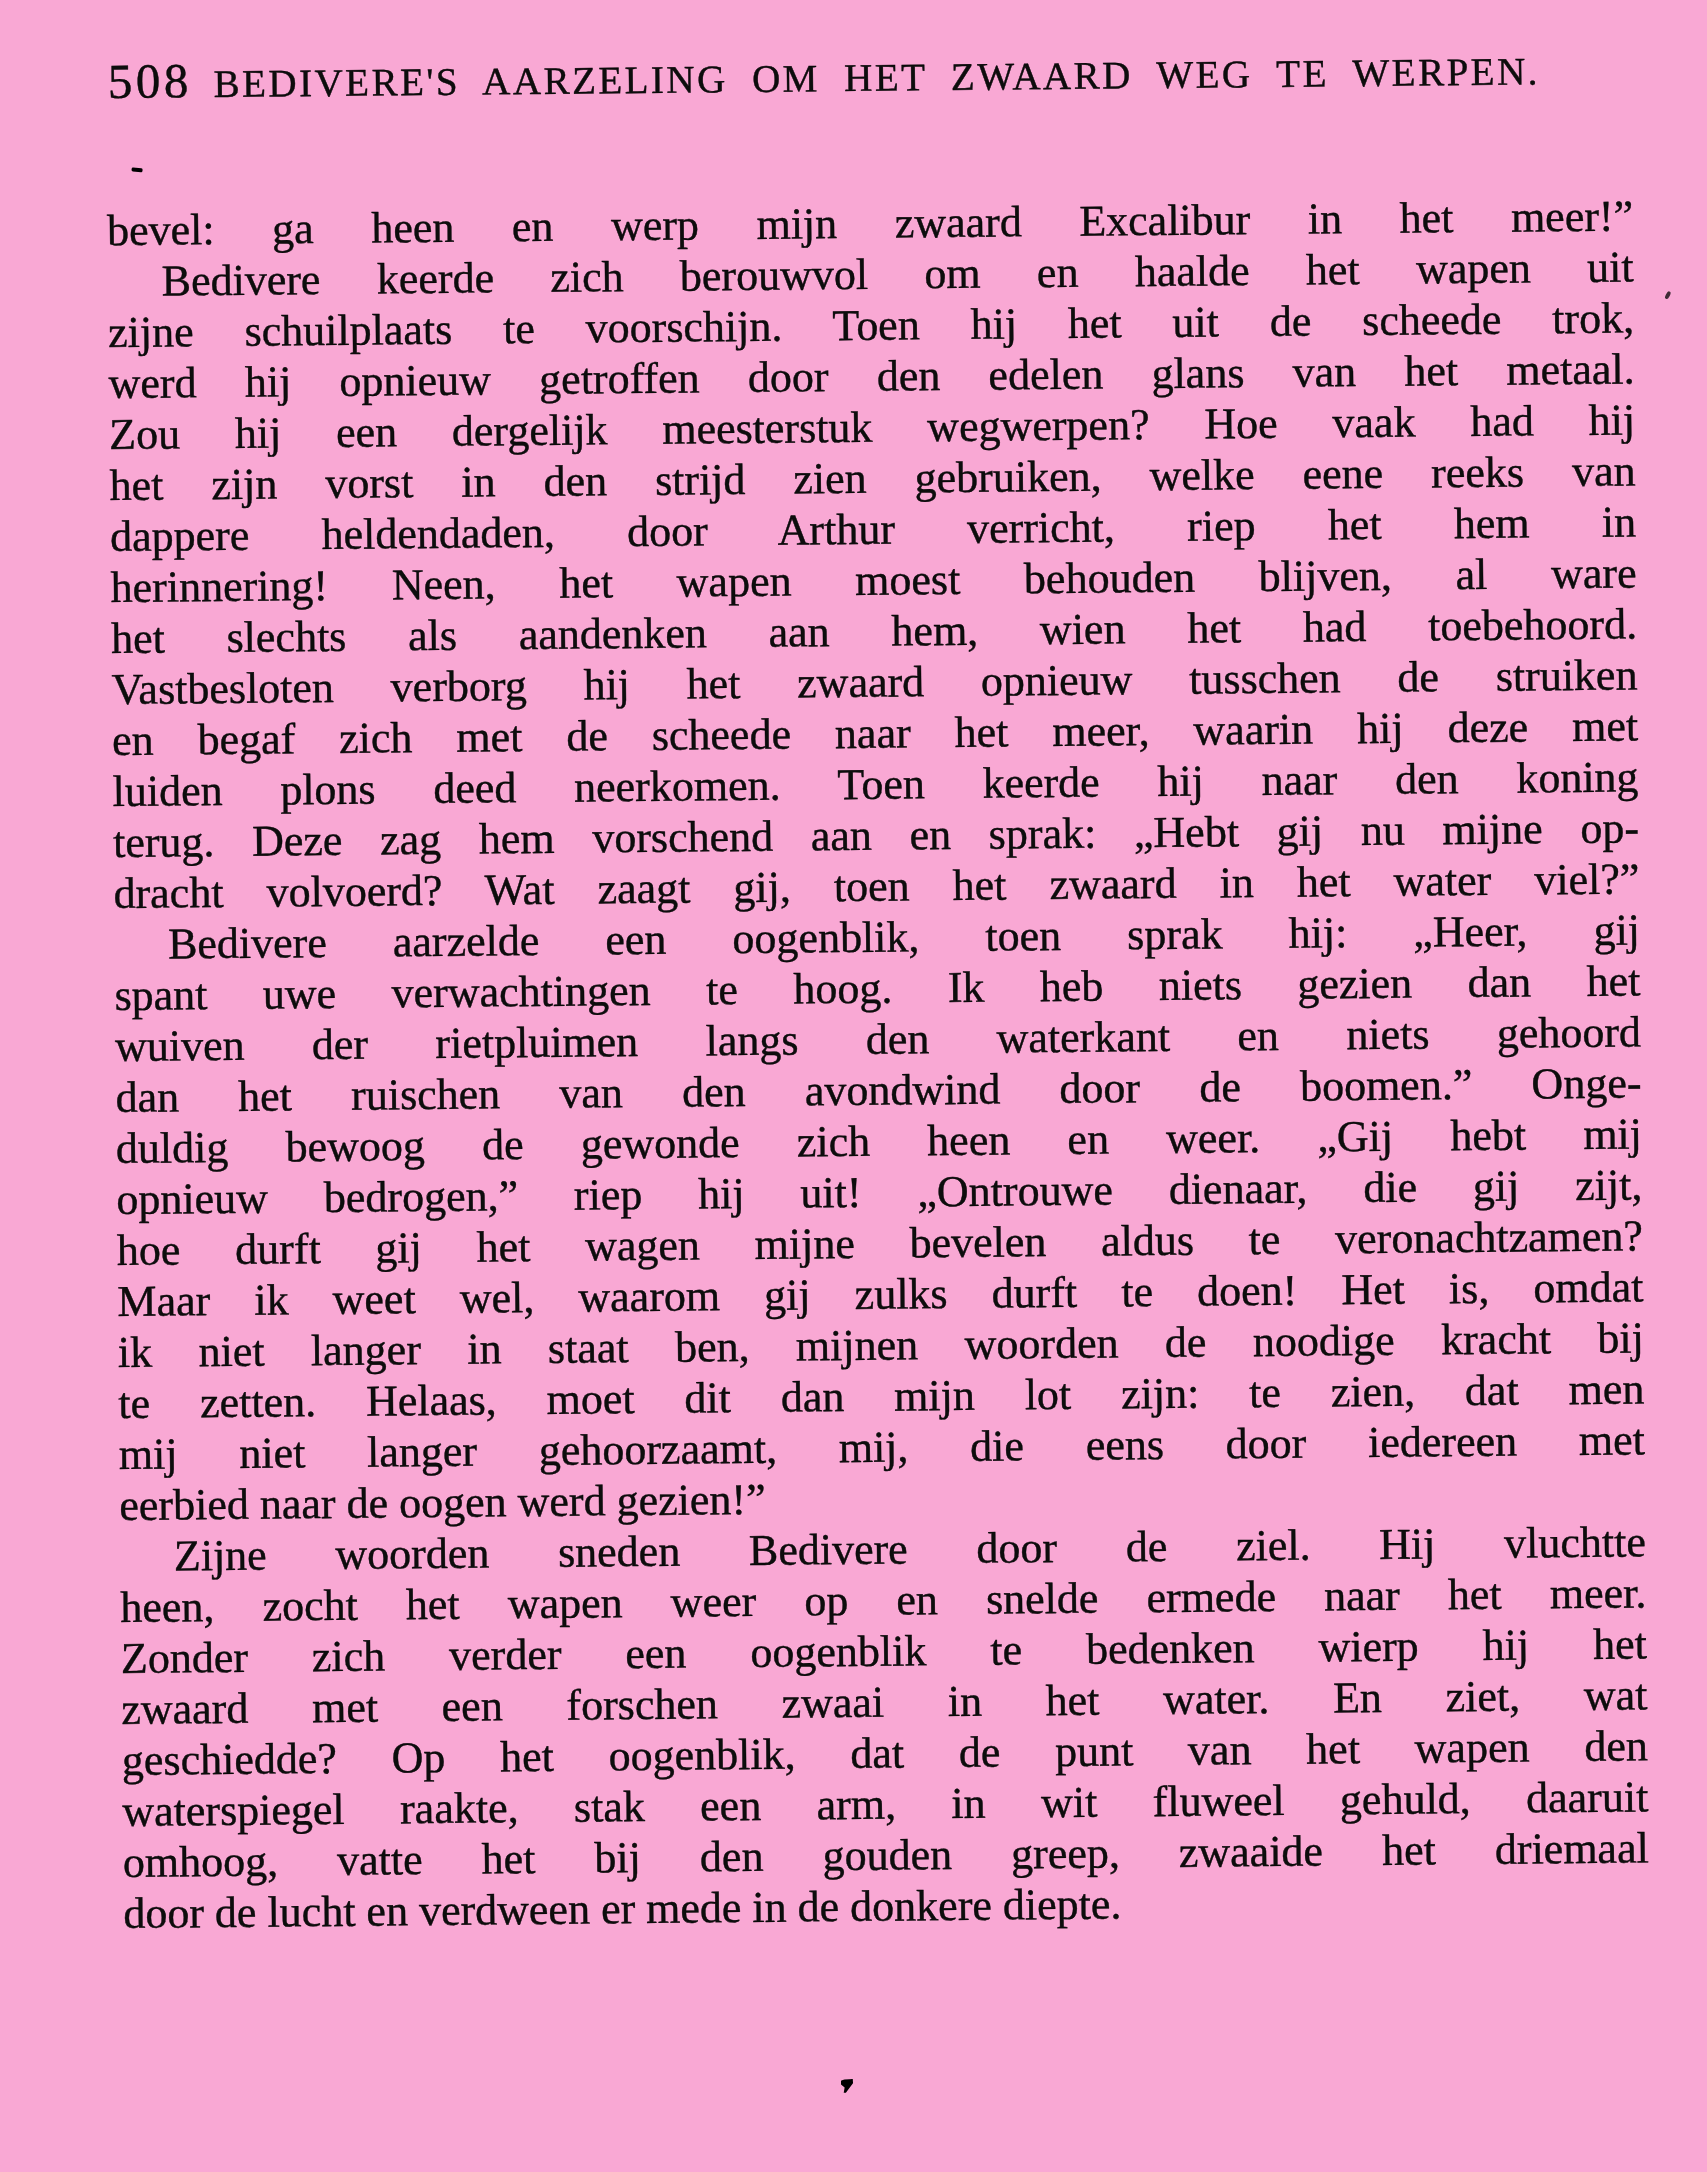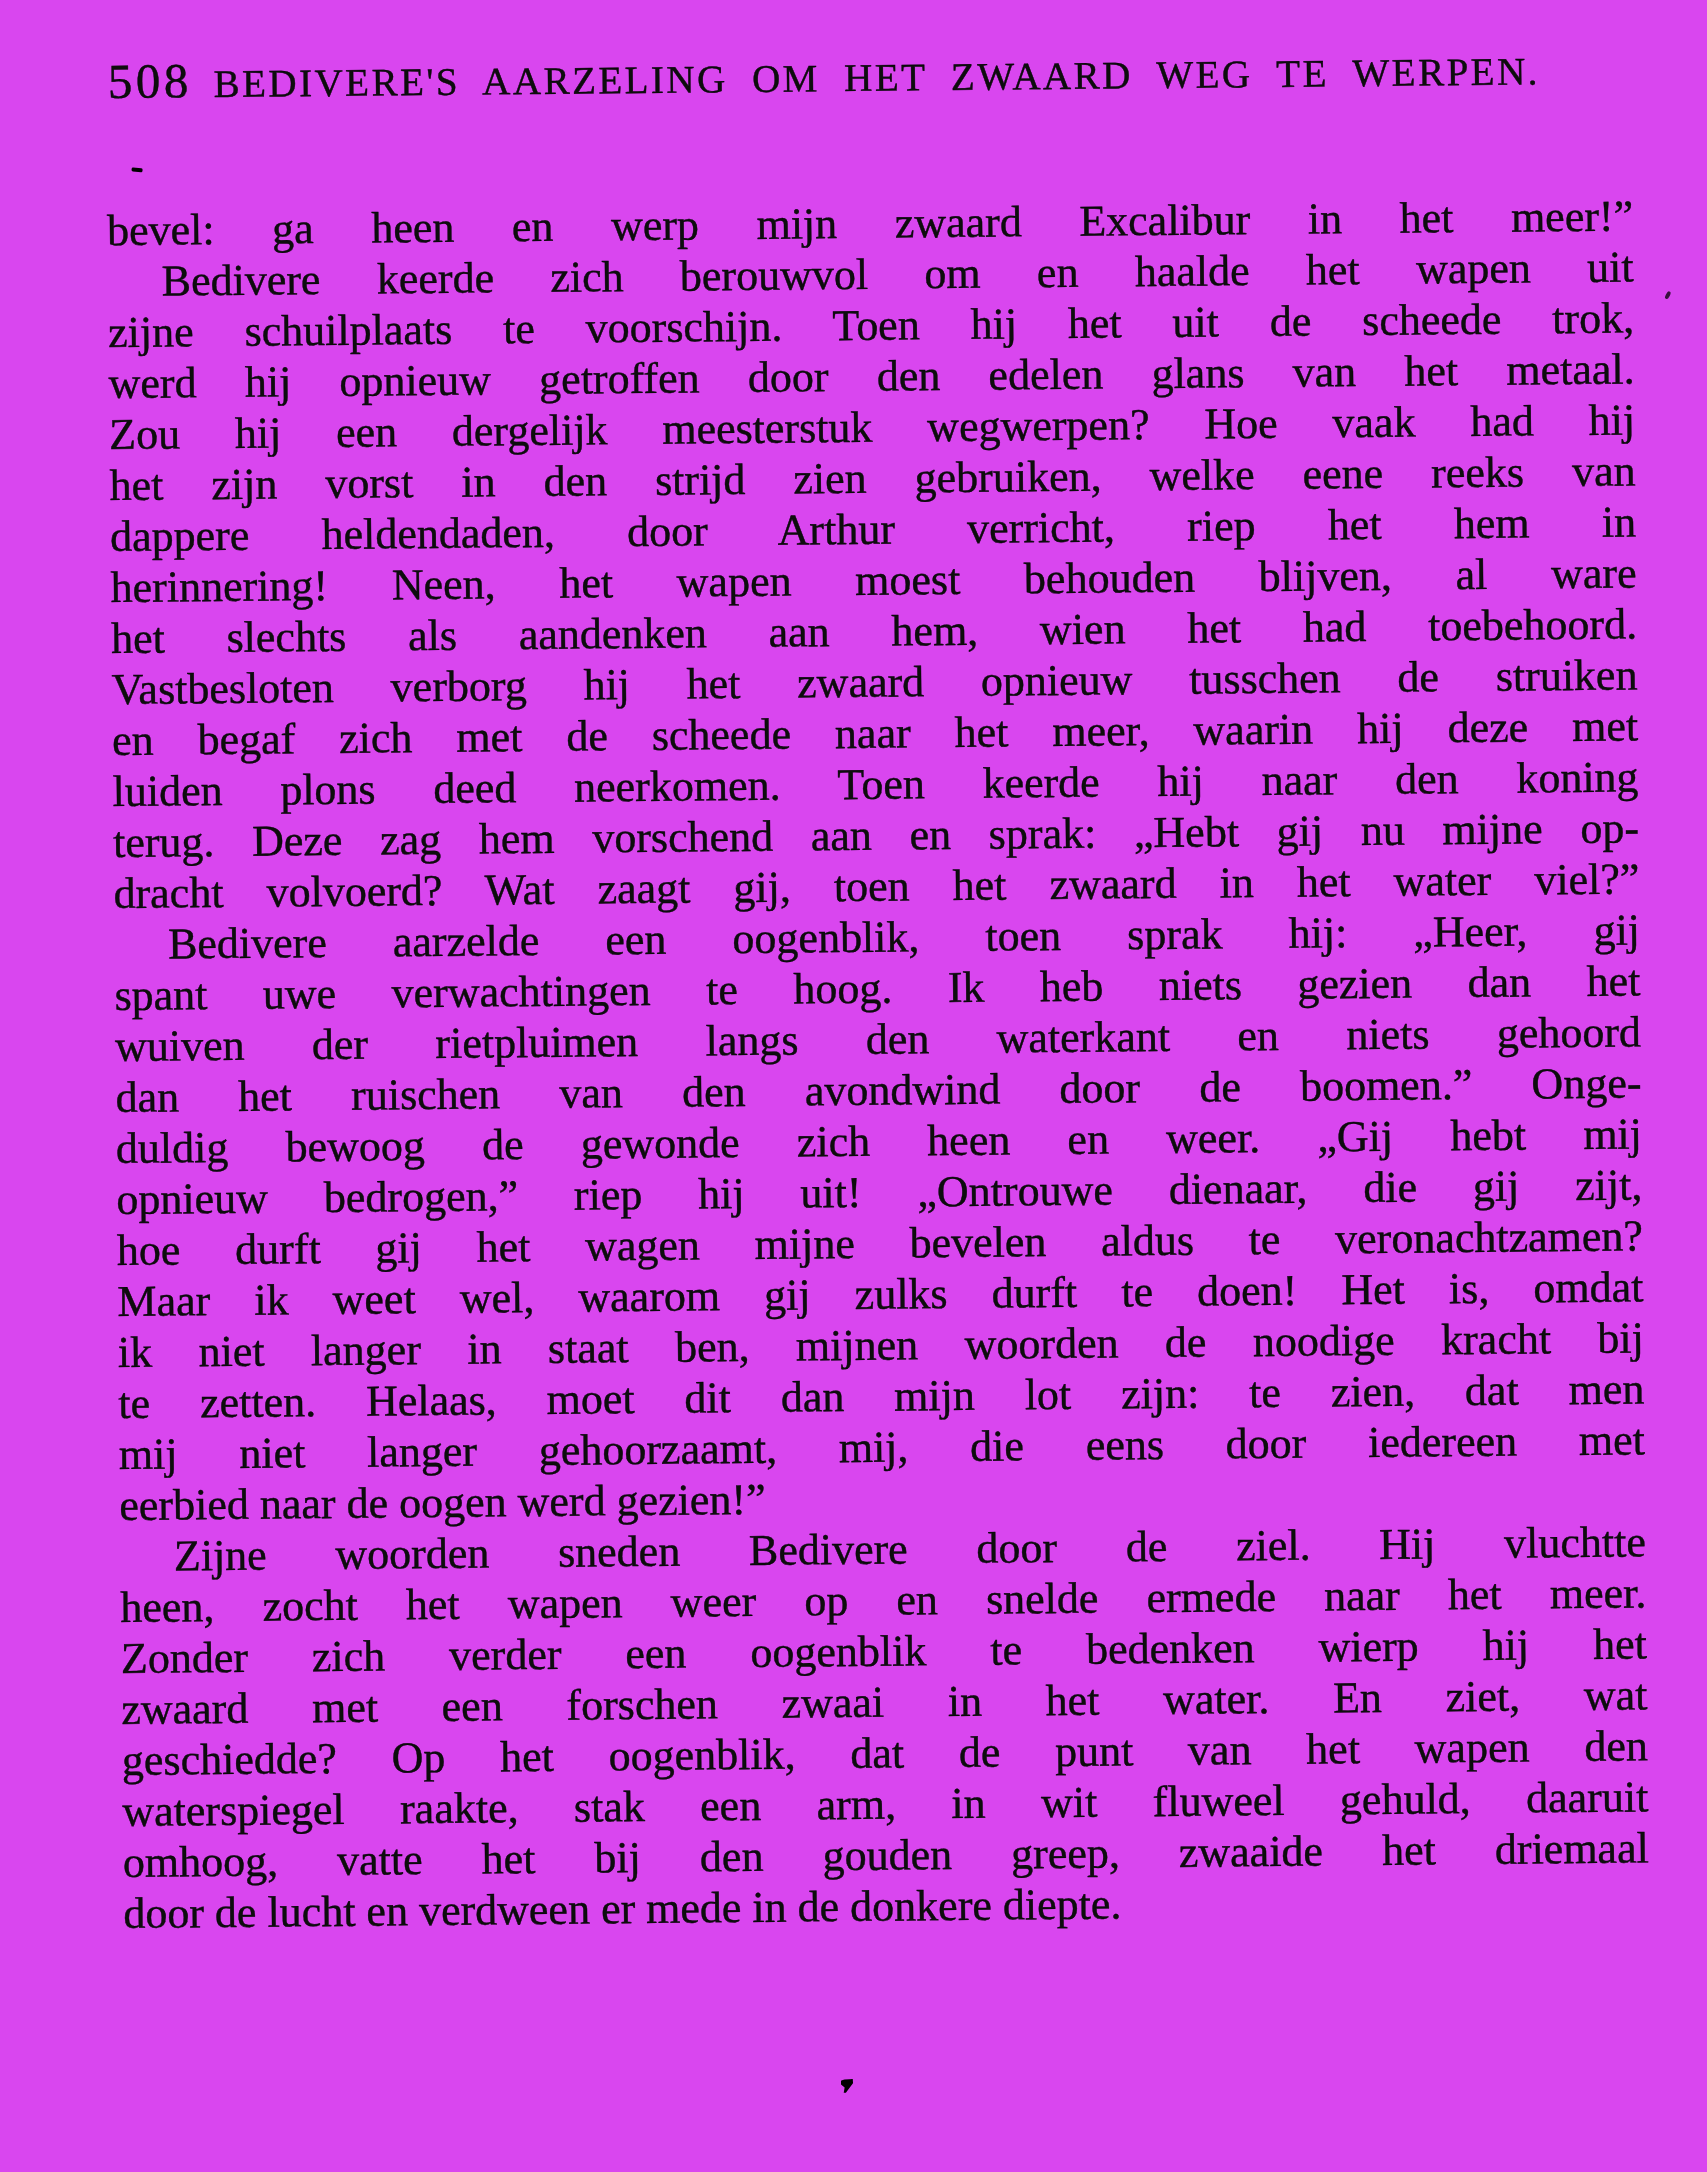--- a/index.html
+++ b/index.html
@@ -4,21 +4,21 @@
 <style>
   html, body {
     margin: 0;
     padding: 0;
     background: #ffffff;
   }
   .page {
     position: relative;
     width: 1707px;
     height: 2172px;
-    background: #d946ef;
+    background: #f9a8d4;
     overflow: hidden;
     font-family: "Liberation Serif", serif;
     color: #0d0d0d;
   }
   
   .content {
     position: absolute;
     inset: 0;
     transform: rotate(-0.55deg);
     transform-origin: 50% 48%;

